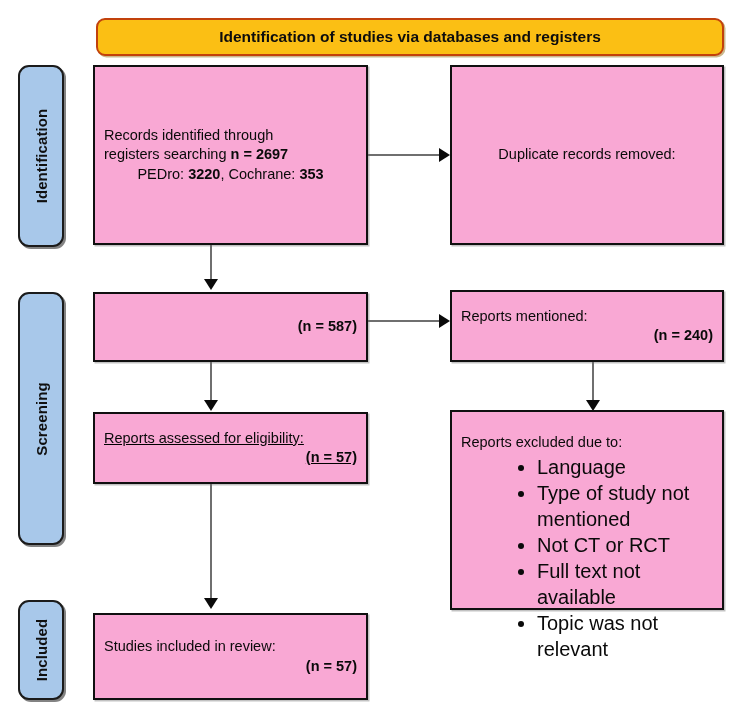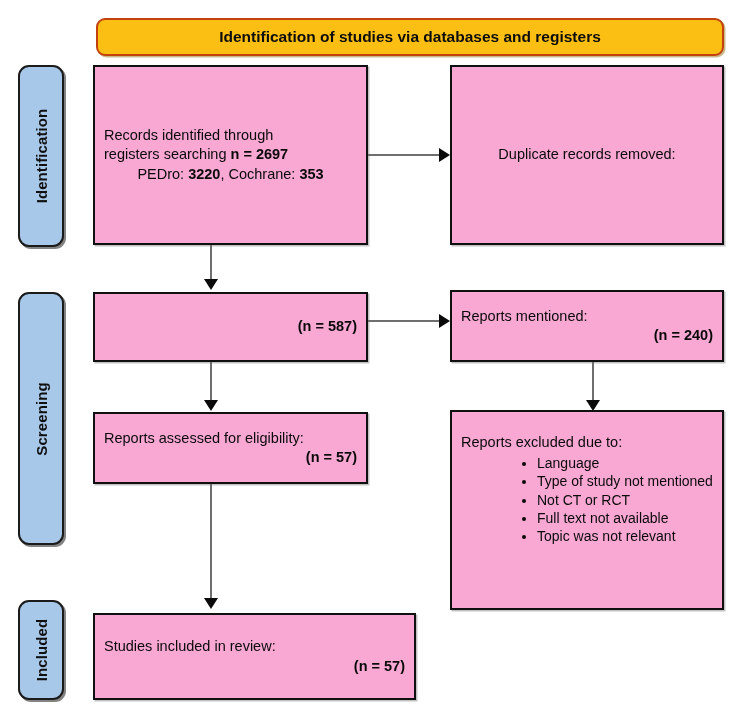--- a/index.html
+++ b/index.html
@@ -84,21 +84,21 @@
 
   .line-indent-center { text-align: right; }
 
   
   .reason-list {
     margin: 2px 0 0 0;
     padding-left: 76px;
     list-style: disc;
   }
   .reason-list li {
-    font-size: 14px;
+    font-size: 20px;
     line-height: 1.3;
     color: #0a0a0a;
     margin: 0;
     padding: 0;
   }
   .v-line {
     position: absolute;
     width: 2px;
     background: #6f6f6f;
   }
@@ -184,21 +184,21 @@
 
   <div class="h-line" style="left:368px; top:320px; width:72px;"></div>
   <div class="arrow-right" style="left:439px; top:314px;"></div>
 
   <div class="v-line" style="left:210px; top:362px; height:42px;"></div>
   <div class="arrow-down" style="left:204px; top:400px;"></div>
 
   <div class="v-line" style="left:592px; top:362px; height:42px;"></div>
   <div class="arrow-down" style="left:586px; top:400px;"></div>
 
-  <div class="flow-box" style="left:93px; top:412px; width:275px; height:72px;">
+  <div class="flow-box" style="left:93px; top:412px; width:275px; height:72px;text-decoration:underline;">
     <div class="box-text">
       <div class="t-left">Reports assessed for eligibility:</div>
       <div class="line-indent-center"><b>(n = 57)</b></div>
     </div>
   </div>
 
   <div class="flow-box" style="left:450px; top:410px; width:274px; height:200px; justify-content:flex-start;">
     <div class="box-text" style="padding-top:21px;">
       <div class="t-left">Reports excluded due to:</div>
       <ul class="reason-list">
@@ -207,20 +207,20 @@
         <li>Not CT or RCT</li>
         <li>Full text not available</li>
         <li>Topic was not relevant</li>
       </ul>
     </div>
   </div>
 
   <div class="v-line" style="left:210px; top:484px; height:117px;"></div>
   <div class="arrow-down" style="left:204px; top:598px;"></div>
 
-  <div class="flow-box" style="left:93px; top:613px; width:323px; height:87px;">
+  <div class="flow-box" style="left:93px; top:613px; width:275px; height:87px;">
     <div class="box-text">
       <div class="t-left">Studies included in review:</div>
       <div class="line-indent-center"><b>(n = 57)</b></div>
     </div>
   </div>
 
 </div>
 
 </body></html>

